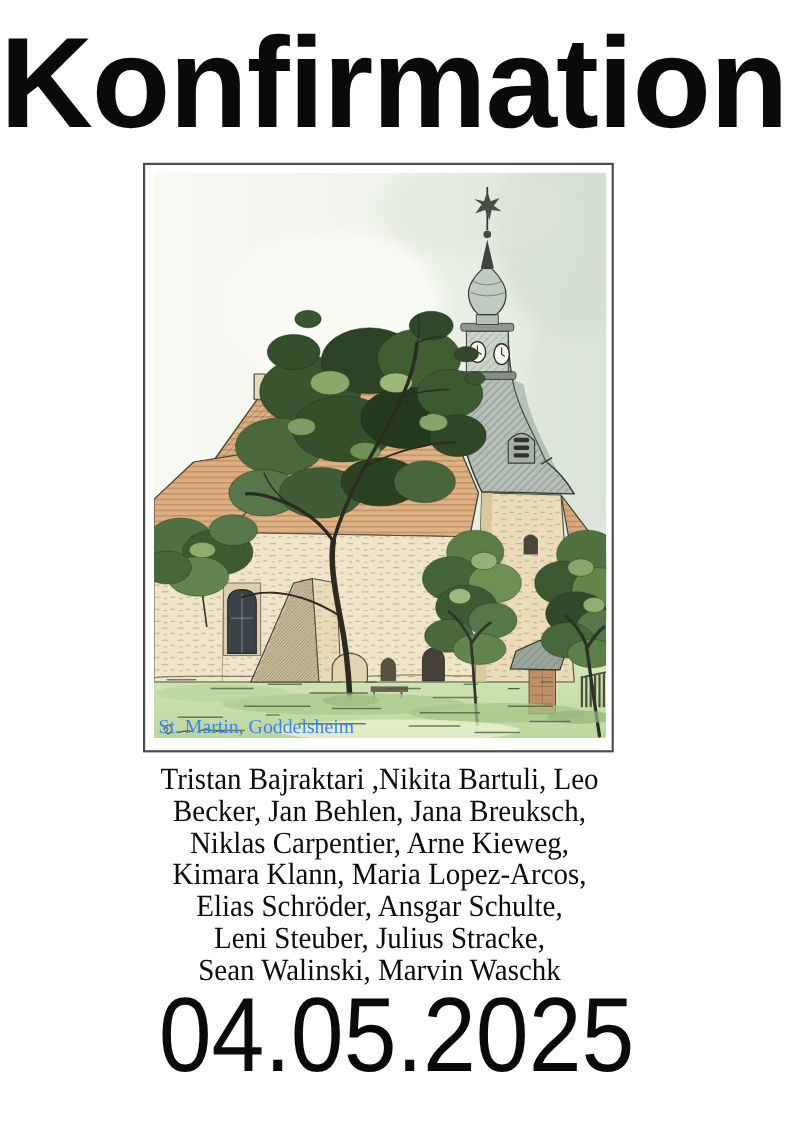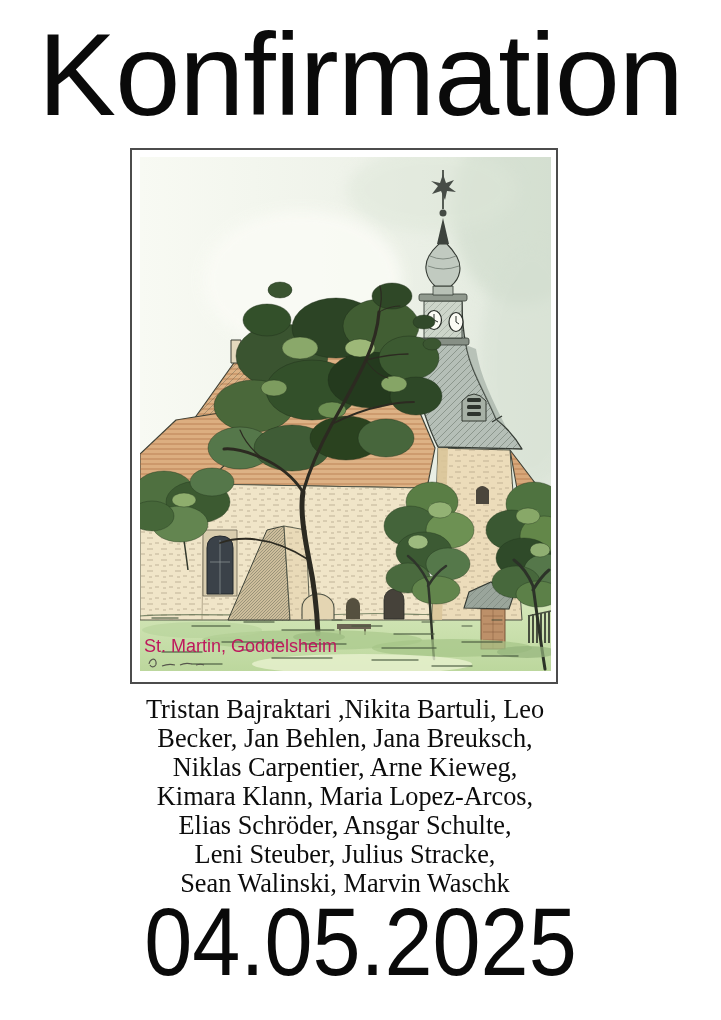--- a/index.html
+++ b/index.html
@@ -1,24 +1,24 @@
 <!DOCTYPE html>
 <html><head>
 <meta charset="utf-8">
 <style>
   html,body{margin:0;padding:0;background:#ffffff;}
   .page{position:relative;width:721px;height:1020px;background:#ffffff;overflow:hidden;
         font-family:"Liberation Sans",sans-serif;color:#0a0a0a;}
-  .title{position:absolute;top:16px;left:0;right:0;text-align:center;
-         font-size:117px;line-height:1;letter-spacing:-1px;font-weight:400;white-space:nowrap;}
+  .title{position:absolute;top:16px;left:0;right:0;text-align:left;
+         font-size:117px;line-height:1;letter-spacing:-1px;font-weight:700;white-space:nowrap;}
   .frame{position:absolute;left:130px;top:148px;width:428px;height:536px;
          border:2px solid #4c4c4c;box-sizing:border-box;background:#ffffff;margin:0;}
   .frame svg{display:block;}
-  .caption{position:absolute;left:12px;top:487px;font-family:Liberation Sans, sans-serif;
-           font-size:18px;line-height:1;color:#be185d;white-space:nowrap;}
+  .caption{position:absolute;left:12px;top:501px;font-family:Liberation Serif, serif;
+           font-size:18px;line-height:1;color:#3b82f6;white-space:nowrap;}
   .names{position:absolute;left:85px;top:694px;width:520px;text-align:center;
          font-family:"Liberation Serif",serif;font-size:28px;line-height:29px;color:#0c0c0c;
          transform:scaleX(0.94);transform-origin:center top;}
   .date{position:absolute;top:894px;left:0;right:0;text-align:center;
         font-size:96px;line-height:1;font-weight:400;white-space:nowrap;
         transform:scaleX(0.9);transform-origin:center top;}
 </style>
 </head>
 <body>
 

